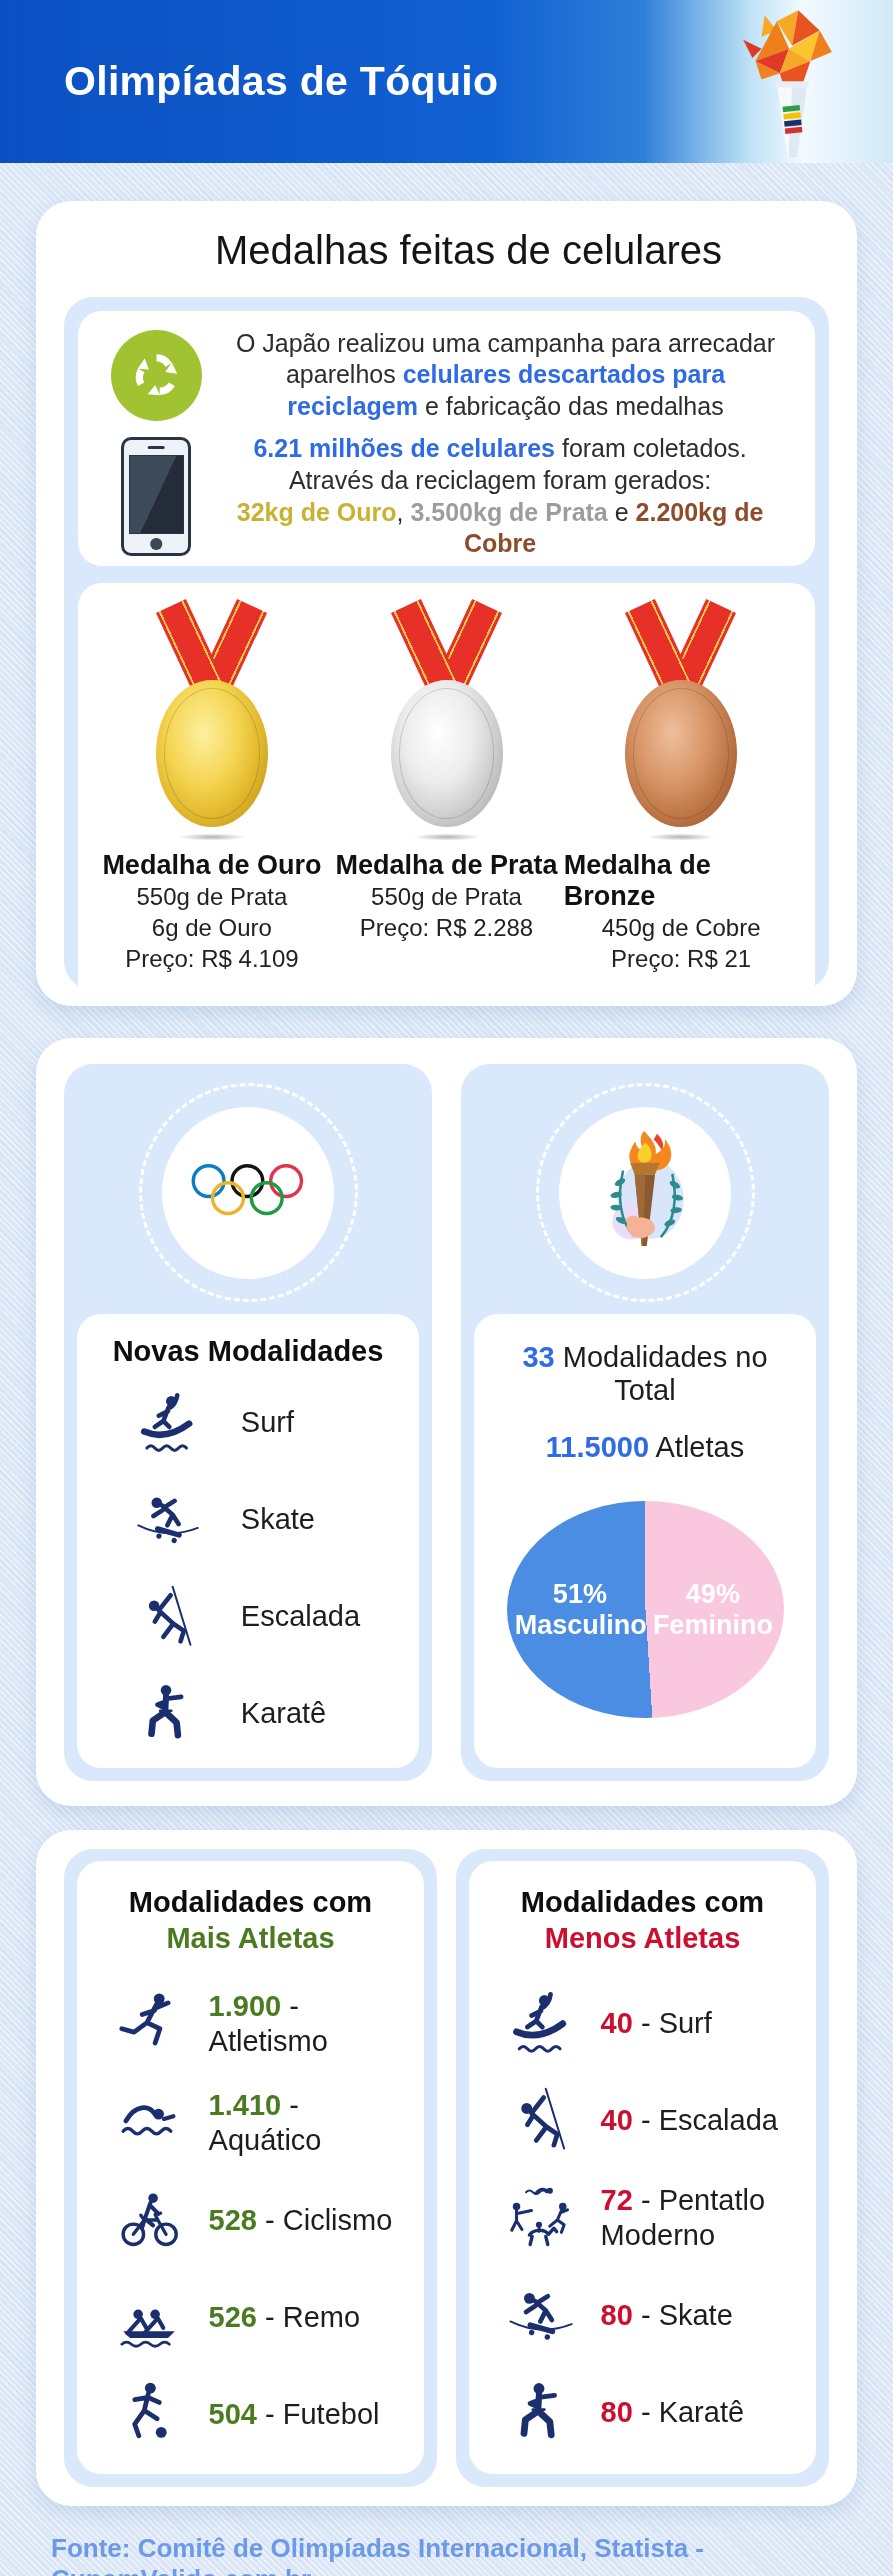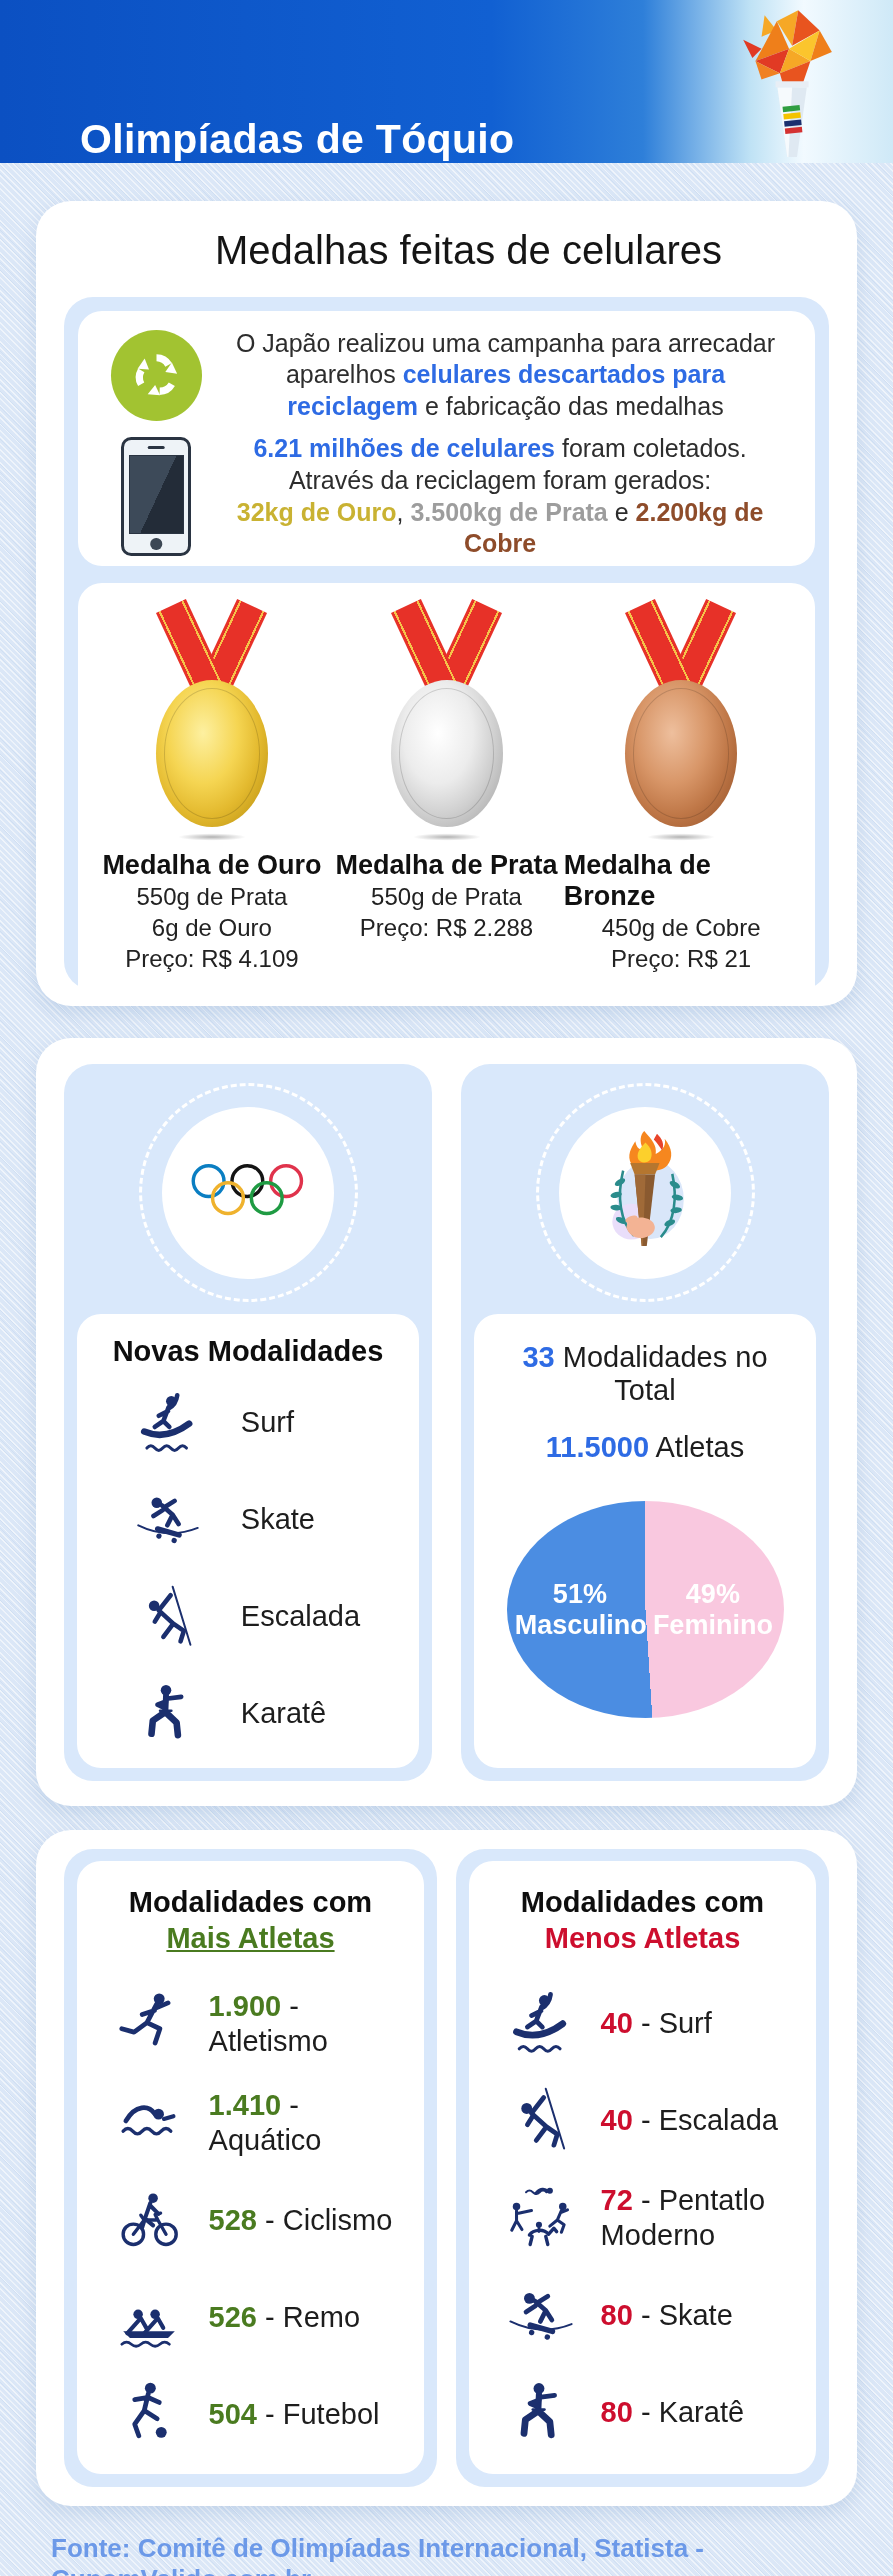--- a/index.html
+++ b/index.html
@@ -10,22 +10,22 @@
     background-color:#dbe7f7;
     background-image:
       repeating-linear-gradient(45deg, rgba(255,255,255,.55) 0 1.3px, rgba(255,255,255,0) 1.3px 4.5px),
       repeating-linear-gradient(45deg, rgba(160,190,225,.18) 0 0.6px, rgba(160,190,225,0) 0.6px 5.7px);
     overflow:hidden;
     position:relative;
   }
   .header {
     height:163px;
     background:linear-gradient(90deg,#0b50c2 0%,#1160d2 55%,#2e7fd9 72%,#bfe2f5 84%,#f2faff 90%,#cfe9f7 100%);
-    display:flex; align-items:flex-end;
-    padding-left:80px;
+    display:flex; align-items:center;
+    padding-left:64px;
     position:relative;
   }
   .header h1 { color:#fff; font-size:41px; font-weight:600; letter-spacing:0.3px; }
   .torch-wrap { position:absolute; right:35px; top:2.6px; height:159px; }
 
   .card-outer {
     background:#fff;
     border-radius:35px;
     margin-left:36px; margin-right:36px;
     box-shadow:0 7.7px 18px rgba(110,145,190,.22);
@@ -109,21 +109,21 @@
   .pie-wrap { display:flex; justify-content:center; margin-top:37px; }
   .pie { width:277px; height:217px; border-radius:50%; position:relative;
     background:conic-gradient(#f9c8df 0 176.4deg, #4b8de2 176.4deg 360deg); }
   .pie-label { position:absolute; top:50%; transform:translateY(-50%); color:#fff; font-weight:700;
     font-size:27px; text-align:center; line-height:1.15; }
   .pie-label.m { left:3%;  width:47%; }
   .pie-label.f { right:1%; width:49%; }
 
   .wi-s3 { flex:1; padding:24px 15.3px; overflow:hidden; }
   .panel-title2 { text-align:center; font-size:29px; font-weight:700; line-height:1.22; color:#0e0e0e; }
-  .accent-green { color:var(--green-accent,#4a7b20);text-decoration:underline; }
+  .accent-green { color:var(--green-accent,#4a7b20); }
   .accent-red   { color:var(--red-accent,#cd0e2e); }
   .ath-list { margin-top:33px; display:flex; flex-direction:column; gap:29px; padding-left:23px; }
   .ath-item { display:flex; align-items:center; gap:25.5px; }
   .ath-text { font-size:29px; color:#1d1d1d; line-height:1.2; max-width:211px; }
   .val-green { font-weight:700; color:var(--green-accent,#4a7b20); }
   .val-red   { font-weight:700; color:var(--red-accent,#cd0e2e); }
 
   .footer-note { margin:27px 0 0 51px; font-size:26px; font-weight:700;
     color:var(--footer-blue,#6c99e8); }
 </style>

